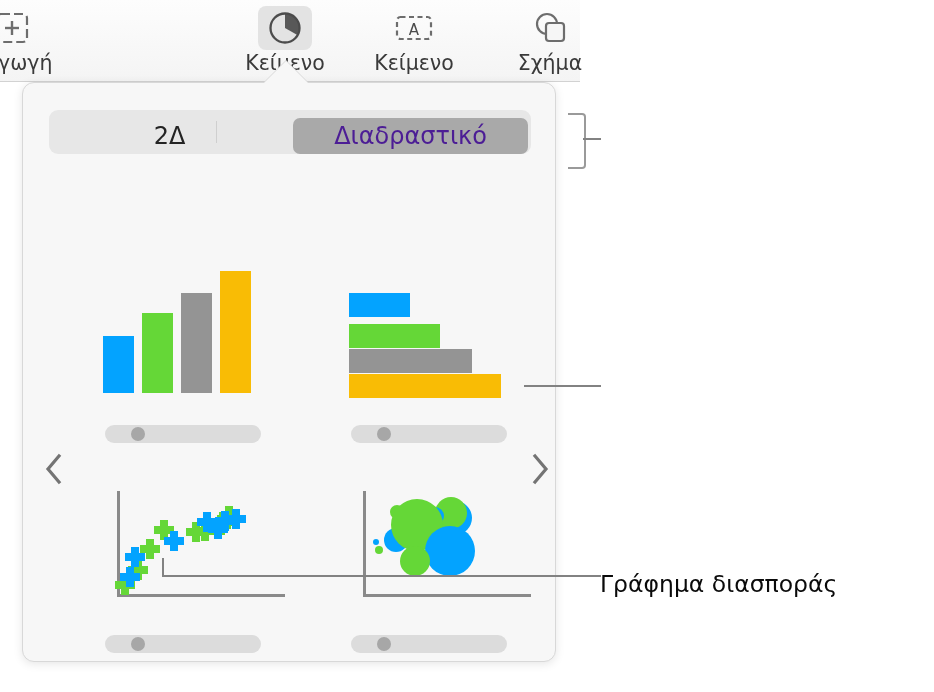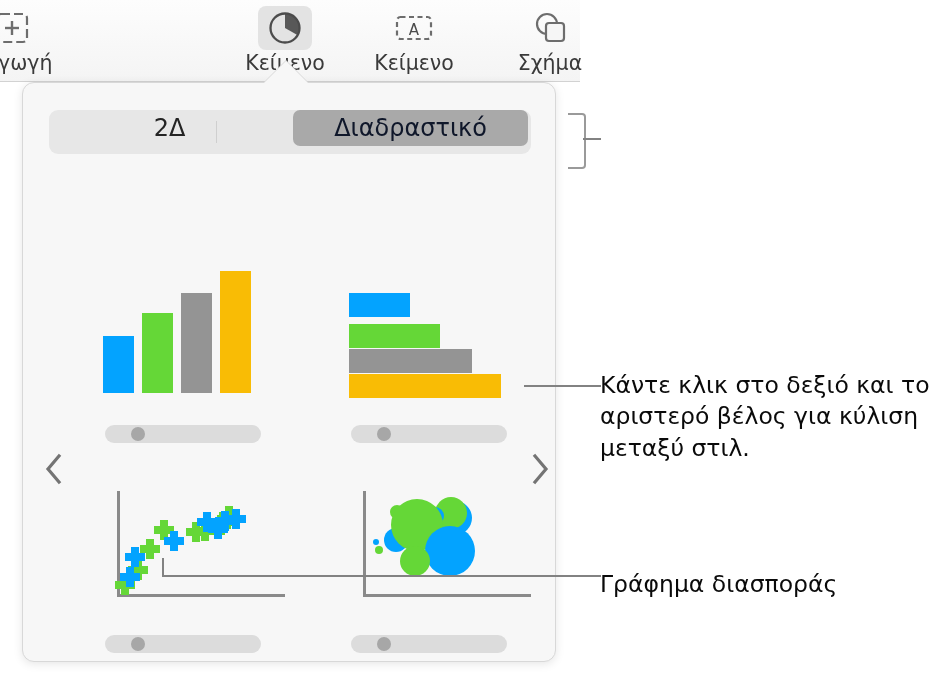--- a/index.html
+++ b/index.html
@@ -61,32 +61,32 @@
     filter: drop-shadow(0 -1px 0 #d8d8d8);
     z-index: 5;
   }
 
   
   .segmented {
     position: absolute; left: 26px; top: 27px;
     width: 482px; height: 44px;
     background: #e7e7e7;
     border-radius: 9px;
-    display: flex; align-items: flex-start;
+    display: flex; align-items: flex-end;
     box-sizing: border-box;
   }
   .seg {
     flex: 1; height: 36px; margin: 0 3px;
     display: flex; align-items: center; justify-content: center;
     border-radius: 7px;
     font-size: 24px; color: #242424;
     font-family: "DejaVu Sans", sans-serif;
     position: relative;
   }
-  .seg.selected { background: #a9a9a9; color: #0f172a; }
+  .seg.selected { background: #a9a9a9; color: #4c1d95; }
   .seg-divider {
     position: absolute; left: 167px; top: 11px;
     width: 1px; height: 22px; background: #cfcfcf;
   }
 
   
   .chart-cell { position: absolute; }
   .cell-tl { left: 62px;  top: 190px; width: 200px; height: 170px; }
   .cell-tr { left: 308px; top: 190px; width: 200px; height: 170px; }
   .cell-bl { left: 62px;  top: 400px; width: 200px; height: 170px; }
@@ -293,19 +293,18 @@
         <polyline points="6,4 17,17 6,30" fill="none" stroke="#747474" stroke-width="3.2" stroke-linecap="square" stroke-linejoin="miter"></polyline>
       </svg>
     </div>
 
   </div>
 
   <div class="bracket"></div>
   <div class="leader leader-line-h" style="left:583px; top:138px; width:18px;"></div>
 
   <div class="leader leader-line-h" style="left:524px; top:385px; width:77px;"></div>
-  <div class="callout callout-2">Κάντε κλικ στο δεξιό και το αριστερό βέλος για κύλιση μεταξύ στιλ.</div>
 
   <div class="leader leader-line-v" style="left:162px; top:558px; height:18px;"></div>
   <div class="leader leader-line-h" style="left:162px; top:575px; width:439px;"></div>
   <div class="callout callout-3">Γράφημα διασποράς</div>
 
 </div>
 
 </body></html>

